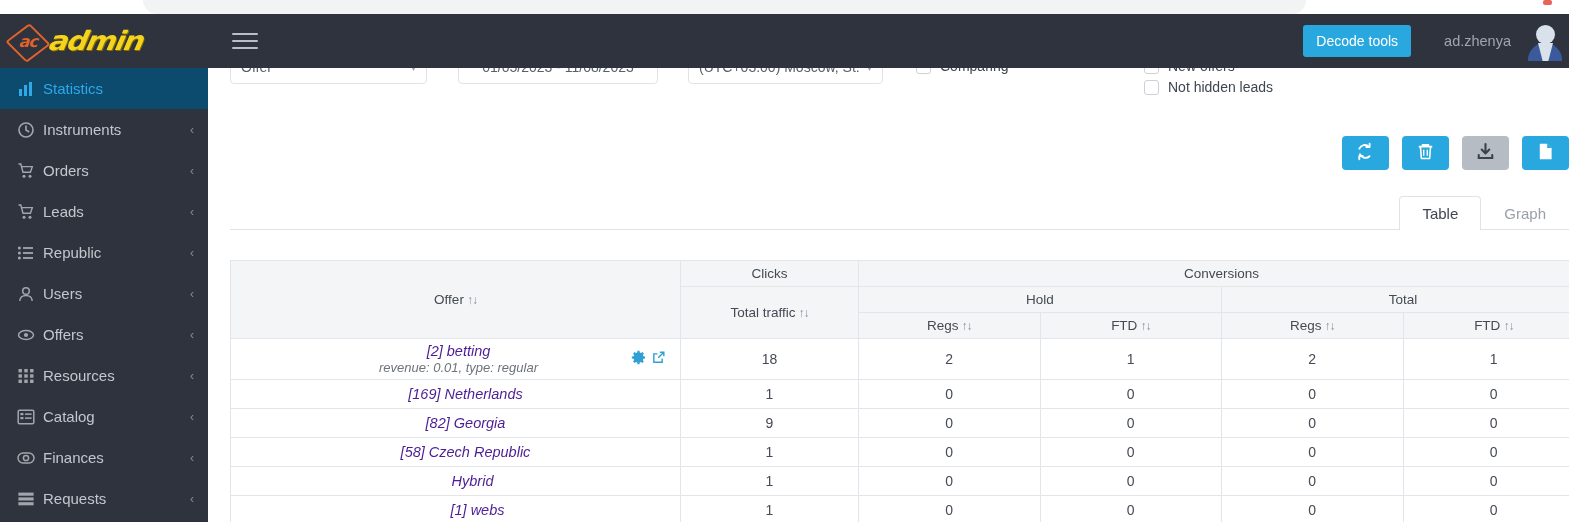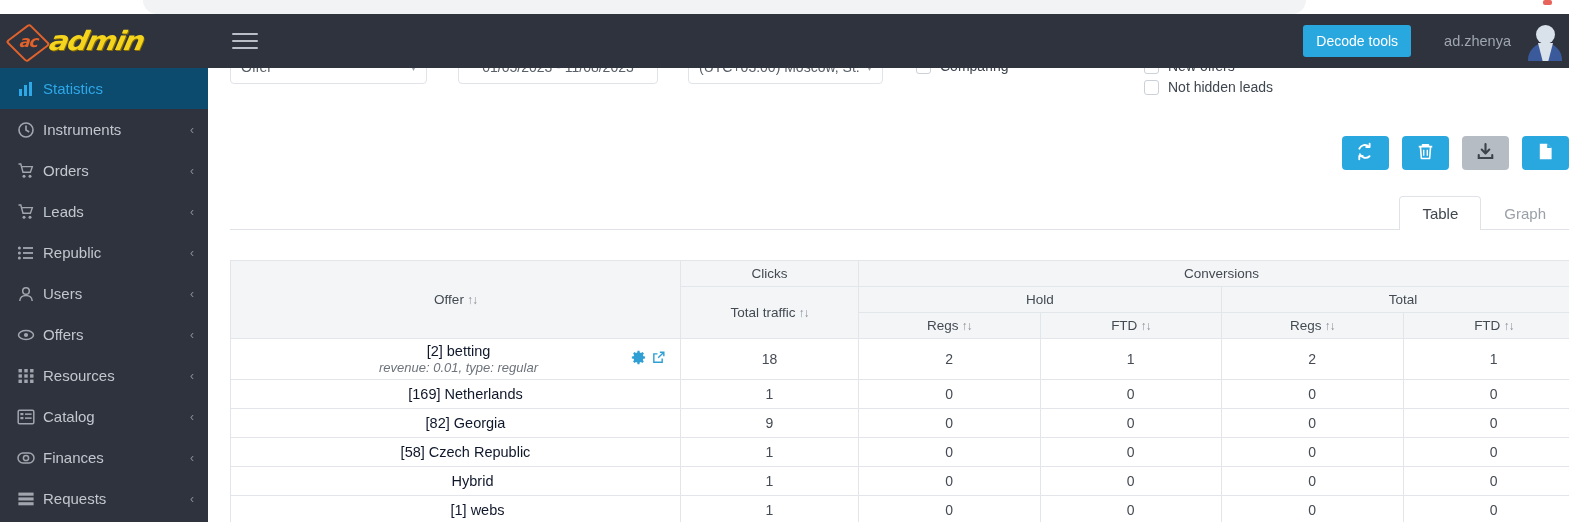--- a/index.html
+++ b/index.html
@@ -250,21 +250,21 @@
     padding: 2px 16px;
   }
   .sort { color: #8a9099; font-size: 12px; letter-spacing: -1px; margin-left: 3px; }
   table.stat tbody td { height: 29px; background: #fff; }
   td.offer-cell {
     text-align: left;
     padding-left: 6px;
     position: relative;
   }
   .row-main .offer-cell { padding-top: 3px; padding-bottom: 3px; }
-  .offer-title { font-size: 14.5px; color: #0f172a; line-height: 1.25; }
+  .offer-title { font-size: 14.5px; color: #4c1d95; line-height: 1.25; font-style: italic; }
   .offer-sub {
     font-size: 13px; font-style: italic; color: #6d737b;
     line-height: 1.25;
   }
   .row-icons {
     position: absolute; right: 14px; top: 50%;
     transform: translateY(-50%);
     display: flex; gap: 5px; align-items: center;
   }
   tr.row-main td { background: #ffffff; height: 44px; }

